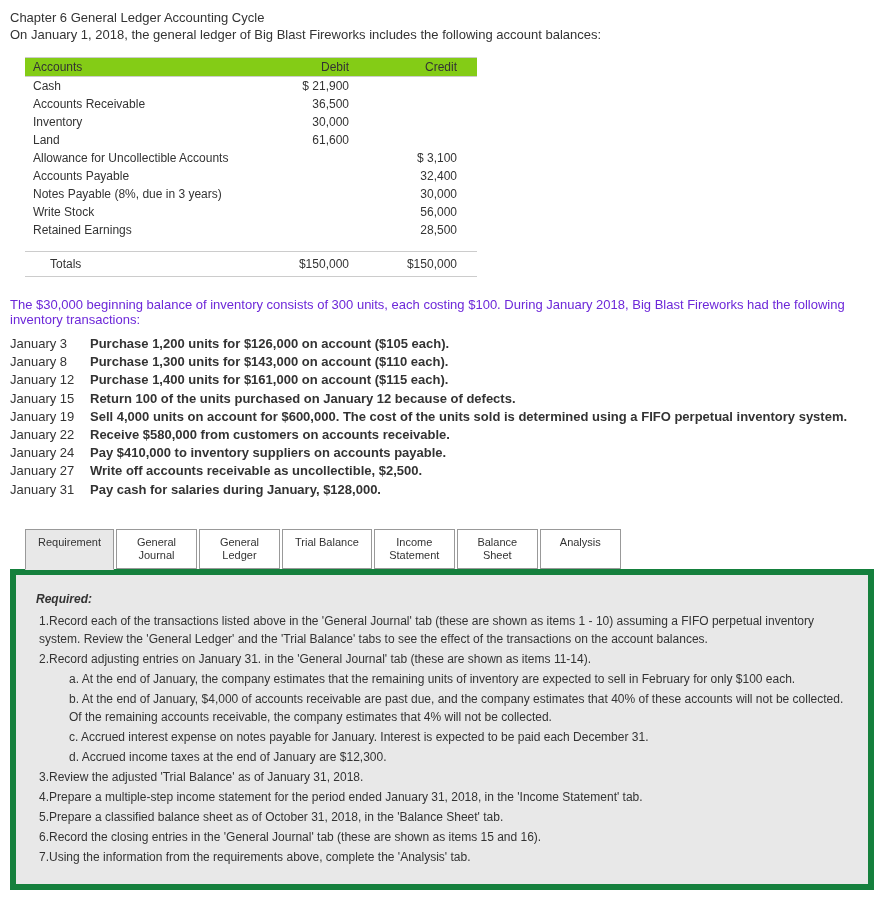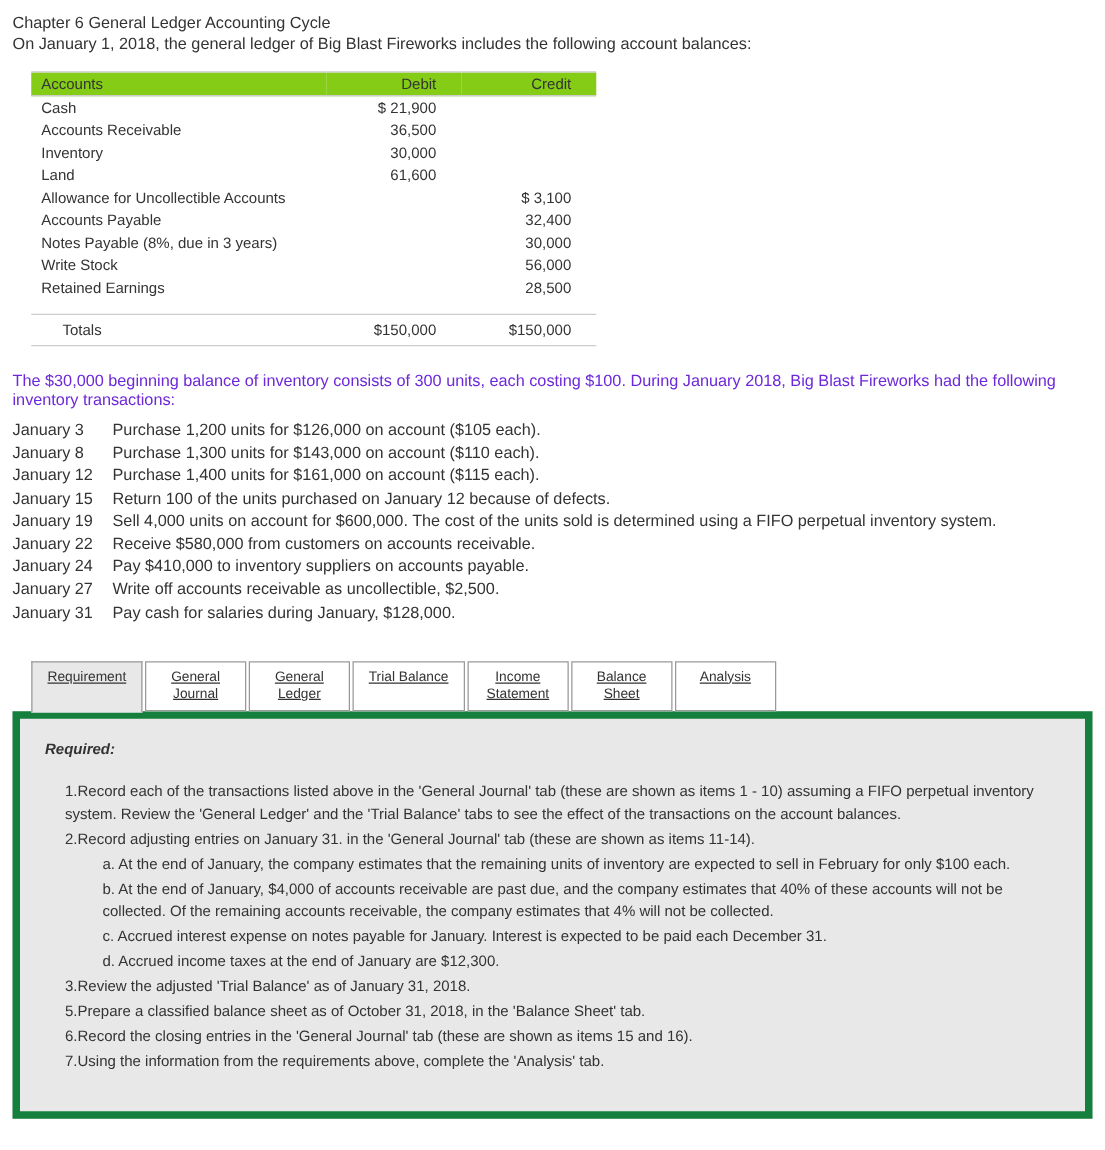--- a/index.html
+++ b/index.html
@@ -68,31 +68,31 @@
       font-size: 13px;
       color: #333;
       line-height: 1.4;
     }
     .trans-date {
       width: 80px;
       flex-shrink: 0;
     }
     .trans-desc {
       flex: 1;
+      font-weight: bold;
     }
     .tabs-container {
       margin-top: 20px;
     }
     .tabs {
       display: flex;
       font-size: 11px;
       margin-left: 15px;
       position: relative;
       z-index: 2;
-      text-decoration: underline;
     }
     .tab {
       border: 1px solid #999;
       padding: 6px 12px;
       background: #fff;
       margin-right: 2px;
       text-align: center;
       cursor: pointer;
       min-width: 55px;
       line-height: 1.2;
@@ -110,21 +110,21 @@
       font-size: 12px;
       color: #333;
       line-height: 1.5;
     }
     .req-heading {
       font-style: italic;
       font-weight: bold;
       margin-bottom: 4px;
     }
     .req-list {
-      margin: 16px;
+      margin: 3px;
       padding-left: 0;
     }
     .req-item {
       margin-bottom: 2px;
     }
     .sub-list {
       padding-left: 30px;
     }
     .sub-item {
       margin-bottom: 2px;
@@ -262,18 +262,19 @@
     <div class="req-list" id="requirements-list">
         <div class="req-item"><span class="num-prefix">1. </span><span>Record each of the transactions listed above in the 'General Journal' tab (these are shown as items 1 - 10) assuming a FIFO perpetual inventory system. Review the 'General Ledger' and the 'Trial Balance' tabs to see the effect of the transactions on the account balances.</span></div>
         <div class="req-item"><span class="num-prefix">2. </span><span>Record adjusting entries on January 31. in the 'General Journal' tab (these are shown as items 11-14).</span></div>
         <div class="sub-list">
           <div class="sub-item"><span>a. </span><span>At the end of January, the company estimates that the remaining units of inventory are expected to sell in February for only $100 each.</span></div>
           <div class="sub-item"><span>b. </span><span>At the end of January, $4,000 of accounts receivable are past due, and the company estimates that 40% of these accounts will not be collected. Of the remaining accounts receivable, the company estimates that 4% will not be collected.</span></div>
           <div class="sub-item"><span>c. </span><span>Accrued interest expense on notes payable for January. Interest is expected to be paid each December 31.</span></div>
           <div class="sub-item"><span>d. </span><span>Accrued income taxes at the end of January are $12,300.</span></div>
         </div>
         <div class="req-item"><span class="num-prefix">3. </span><span>Review the adjusted 'Trial Balance' as of January 31, 2018.</span></div>
+        <div class="req-item"><span class="num-prefix">4. </span><span>Prepare a multiple-step income statement for the period ended January 31, 2018, in the 'Income Statement' tab.</span></div>
         <div class="req-item"><span class="num-prefix">5. </span><span>Prepare a classified balance sheet as of October 31, 2018, in the 'Balance Sheet' tab.</span></div>
         <div class="req-item"><span class="num-prefix">6. </span><span>Record the closing entries in the 'General Journal' tab (these are shown as items 15 and 16).</span></div>
         <div class="req-item"><span class="num-prefix">7. </span><span>Using the information from the requirements above, complete the 'Analysis' tab.</span></div>
       </div>
   </div>
 </div>
 
 </body></html>

